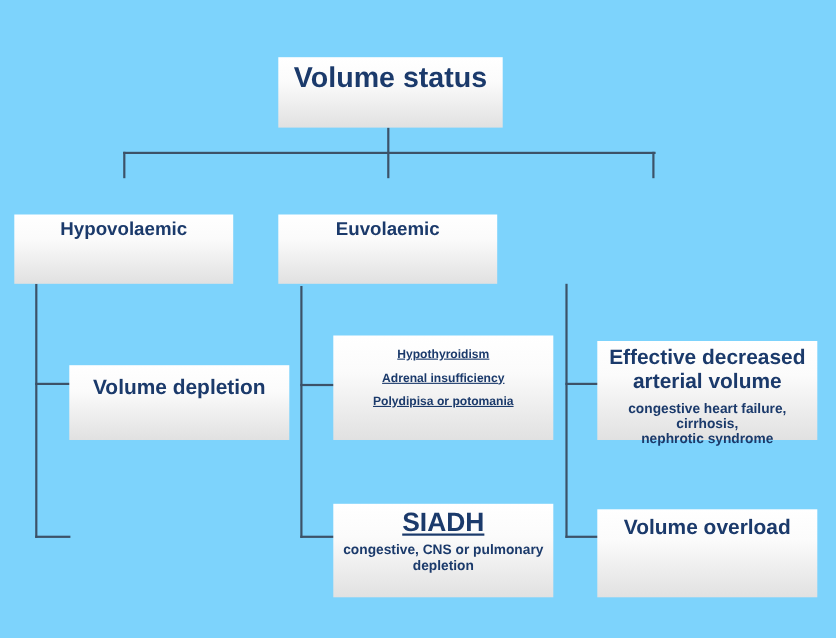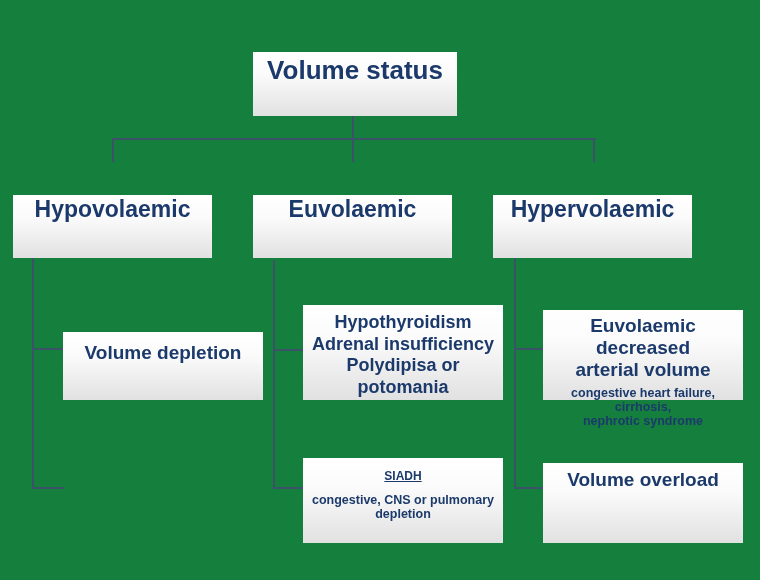--- a/index.html
+++ b/index.html
@@ -1,57 +1,57 @@
 <!DOCTYPE html>
 <html style="--text: #1b3a6b; --line: #3c5268; --box-top: #ffffff; --box-bottom: #e1e1e1;"><head>
 <meta charset="utf-8">
 <style>
   html, body { margin: 0; padding: 0; background: #ffffff; }
   .canvas {
     position: relative;
     width: 760px;
     height: 580px;
-    background: #15803d;
+    background: #7dd3fc;
     font-family: "Liberation Sans", sans-serif;
     overflow: hidden;
   }
   .node {
     position: absolute;
     background: linear-gradient(180deg,
       var(--box-top, #ffffff) 0%,
       #fbfbfb 35%,
       #ececec 72%,
       var(--box-bottom, #e1e1e1) 100%);
     text-align: center;
     color: var(--text, #1b3a6b);
     font-weight: bold;
     box-sizing: border-box;
   }
   .line {
     position: absolute;
     background: var(--line, #3c5268);
   }
   .t-xl { font-size: 26px; line-height: 30px; padding-top: 3px; }
-  .t-lg { font-size: 23px; line-height: 26px; padding-top: 1px; }
+  .t-lg { font-size: 17px; line-height: 26px; padding-top: 1px; }
   .t-md { font-size: 19px; line-height: 22px; }
-  .t-list { font-size: 18px; line-height: 21.5px; }
+  .t-list { font-size: 11px; line-height: 21.5px; text-decoration: underline; }
   .t-sub { font-size: 12.5px; line-height: 14px; }
 
   
   .n-title  { left: 253px; top:  52px; width: 204px; height: 64px; }
   .n-h1     { left:  13px; top: 195px; width: 199px; height: 63px; }
   .n-h2     { left: 253px; top: 195px; width: 199px; height: 63px; }
   .n-h3     { left: 493px; top: 195px; width: 199px; height: 63px; }
   .n-c1a    { left:  63px; top: 332px; width: 200px; height: 68px; padding-top: 10px; }
   .n-c1b    { left:  63px; top: 472px; width: 200px; height: 68px; padding-top: 10px; }
   .n-c2a    { left: 303px; top: 305px; width: 200px; height: 95px; padding-top: 7px; }
   .n-c2b    { left: 303px; top: 458px; width: 200px; height: 85px; padding-top: 6px; }
   .n-c3a    { left: 543px; top: 310px; width: 200px; height: 90px; padding-top: 5px; }
   .n-c3b    { left: 543px; top: 463px; width: 200px; height: 80px; padding-top: 6px; }
-  .n-c2b .t-md { font-size: 12px; line-height: 24px; text-decoration: underline; }
+  .n-c2b .t-md { font-size: 24px; line-height: 24px; text-decoration: underline; }
   .sub-gap  { margin-top: 5px; }
 
   
   .c-root-v  { left: 352px; top: 116px; width: 2px;   height: 46px; }
   .c-main-h  { left: 112px; top: 138px; width: 484px; height: 2px; }
   .c-left-v  { left: 112px; top: 138px; width: 2px;   height: 24px; }
   .c-right-v { left: 593px; top: 138px; width: 2px;   height: 24px; }
   .c-t1      { left:  32px; top: 258px; width: 2px;   height: 231px; }
   .c-t2      { left: 273px; top: 260px; width: 2px;   height: 229px; }
   .c-t3      { left: 514px; top: 258px; width: 2px;   height: 231px; }
@@ -84,41 +84,38 @@
   <div class="node n-title">
     <div class="t-xl">Volume status</div>
   </div>
 
   <div class="node n-h1">
     <div class="t-lg">Hypovolaemic</div>
   </div>
   <div class="node n-h2">
     <div class="t-lg">Euvolaemic</div>
   </div>
-  <div class="node n-h3">
-    <div class="t-lg">Hypervolaemic</div>
-  </div>
 
   <div class="node n-c1a">
     <div class="t-md">Volume depletion</div>
   </div>
 
   <div class="node n-c2a">
     <div class="t-list">Hypothyroidism</div>
     <div class="t-list">Adrenal insufficiency</div>
     <div class="t-list">Polydipisa or potomania</div>
   </div>
   <div class="node n-c2b">
     <div class="t-md">SIADH</div>
     <div class="t-sub sub-gap">congestive, CNS or pulmonary</div>
     <div class="t-sub">depletion</div>
   </div>
 
   <div class="node n-c3a">
-    <div class="t-md">Euvolaemic decreased</div>
+    <div class="t-md">Effective decreased</div>
     <div class="t-md">arterial volume</div>
     <div class="t-sub sub-gap">congestive heart failure, cirrhosis,</div>
     <div class="t-sub">nephrotic syndrome</div>
   </div>
   <div class="node n-c3b">
     <div class="t-md">Volume overload</div>
   </div>
 
 </div>
 

